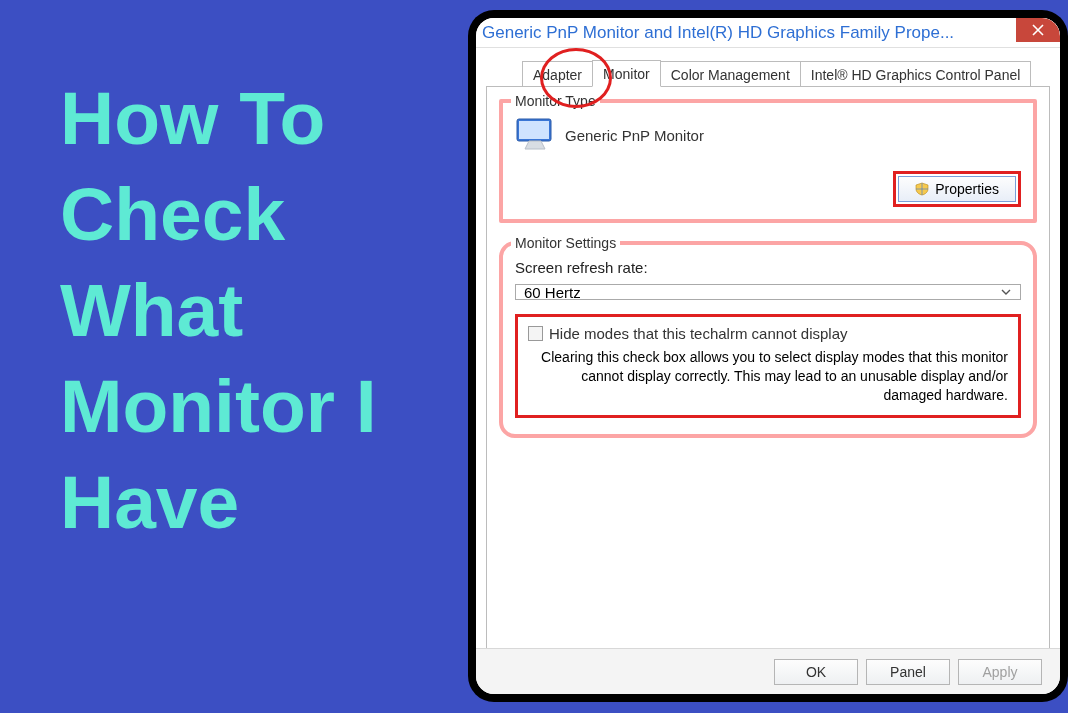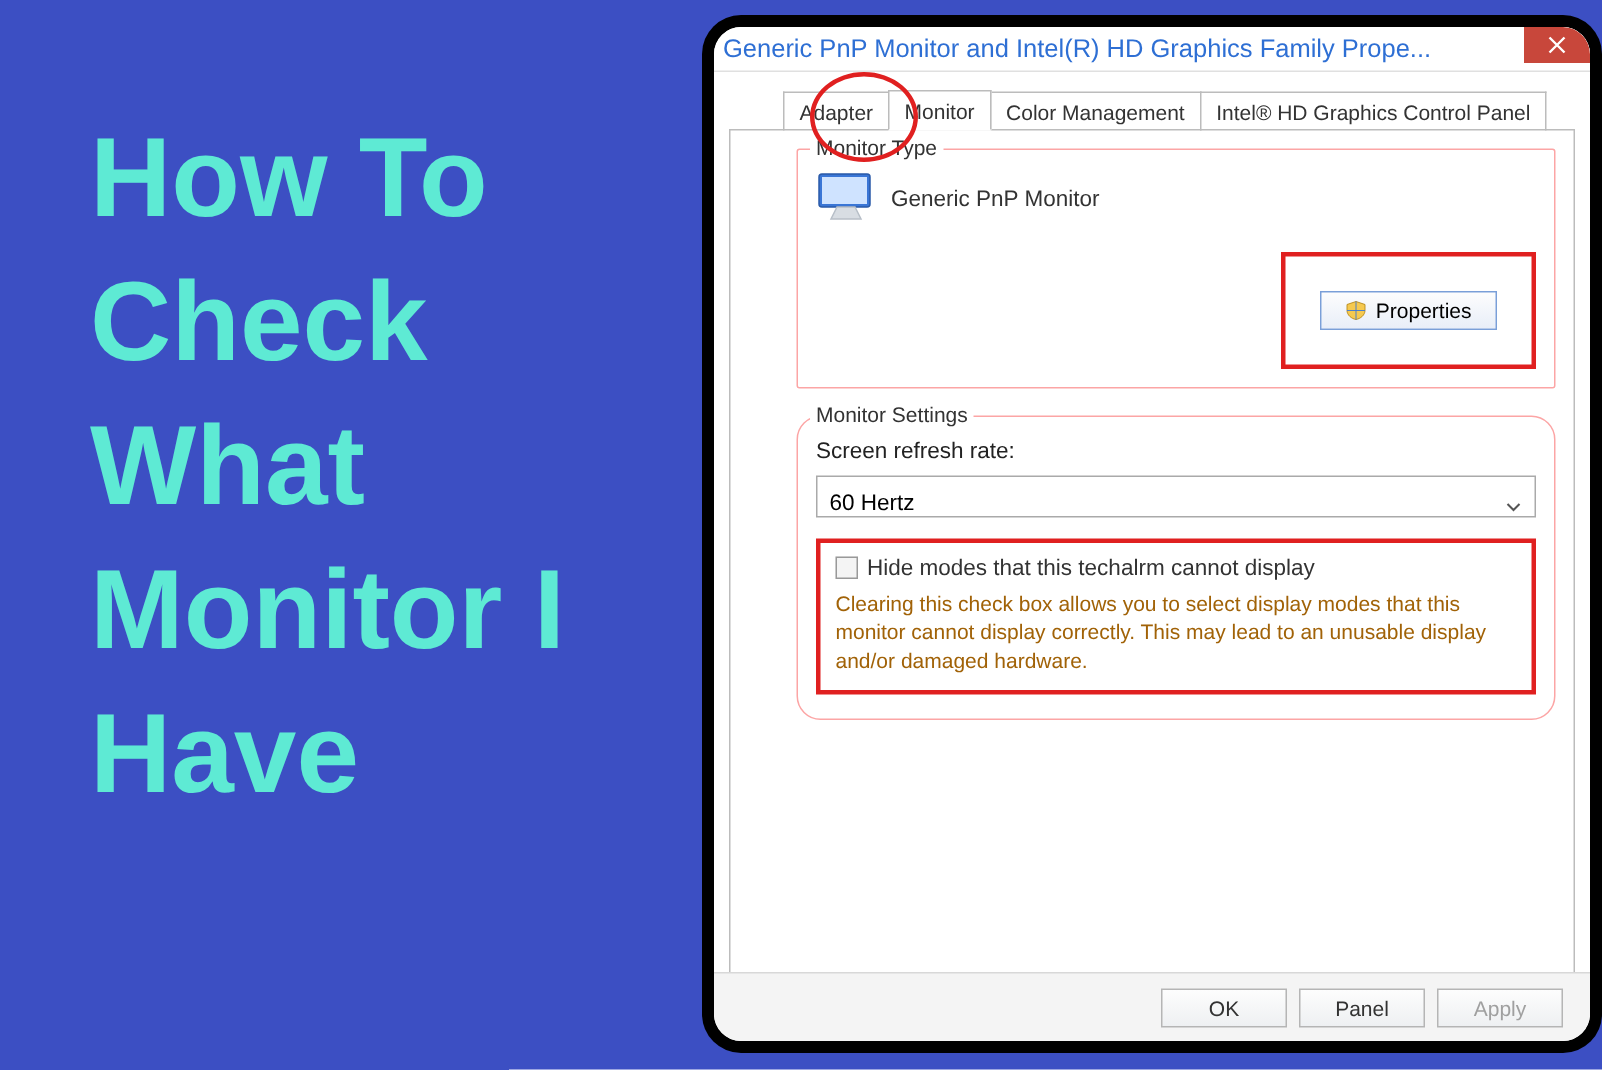--- a/index.html
+++ b/index.html
@@ -111,26 +111,25 @@
   left: 64px;
   top: 30px;
   width: 72px;
   height: 60px;
   border: 3px solid #e02020;
   border-radius: 50%;
   z-index: 10;
   pointer-events: none;
 }
 .groupbox {
-  border: 1px solid #fca5a5;
+  border: 4px solid #fca5a5;
   border-radius: 2px;
   position: relative;
   padding: 14px 12px 12px;
   margin-bottom: 18px;
-  margin-left: 32px;
 }
 .group-legend {
   position: absolute;
   top: -10px;
   left: 8px;
   background: #fff;
   padding: 0 4px;
   font-size: 14px;
   color: #333;
 }
@@ -147,42 +146,42 @@
   font-size: 15px;
   color: #333;
 }
 .props-btn-wrap {
   display: flex;
   justify-content: flex-end;
   margin-top: 18px;
 }
 .props-annot {
   border: 3px solid #e02020;
-  padding: 23px;
+  padding: 2px;
   display: inline-block;
 }
 .props-btn {
   border: 1px solid #7a9fd8;
   background: linear-gradient(#fdfdfd, #e8eef8);
   padding: 4px 16px;
   font-size: 14px;
   display: inline-flex;
   align-items: center;
   gap: 6px;
   cursor: pointer;
 }
 .shield-icon { width: 14px; height: 14px; }
 .label-txt { font-size: 15px; color: #222; }
 .refresh-select {
   width: 100%;
   margin-top: 8px;
   border: 1px solid #aaa;
-  height: 28px;
-  display: flex;
-  align-items: flex-end;
+  height: 16px;
+  display: flex;
+  align-items: center;
   justify-content: space-between;
   padding: 0 8px;
   font-size: 15px;
   background: #fff;
 }
 .chev { width: 12px; height: 12px; }
 .hide-section {
   border: 3px solid #e02020;
   padding: 8px 10px 10px;
   margin-top: 14px;
@@ -191,22 +190,23 @@
 .chkbox {
   width: 15px;
   height: 15px;
   border: 1px solid #999;
   background: #f4f4f4;
 }
 .chk-label { font-size: 15px; color: #333; }
 .help-txt {
   margin-top: 6px;
   font-size: 14px;
-  color: #a16207;
+  color: #000000;
   line-height: 1.35;
+  text-align: right;
 }
 .button-row {
   position: absolute;
   bottom: 0;
   left: 0;
   right: 0;
   border-top: 1px solid #d8d8d8;
   height: 46px;
   display: flex;
   align-items: center;

